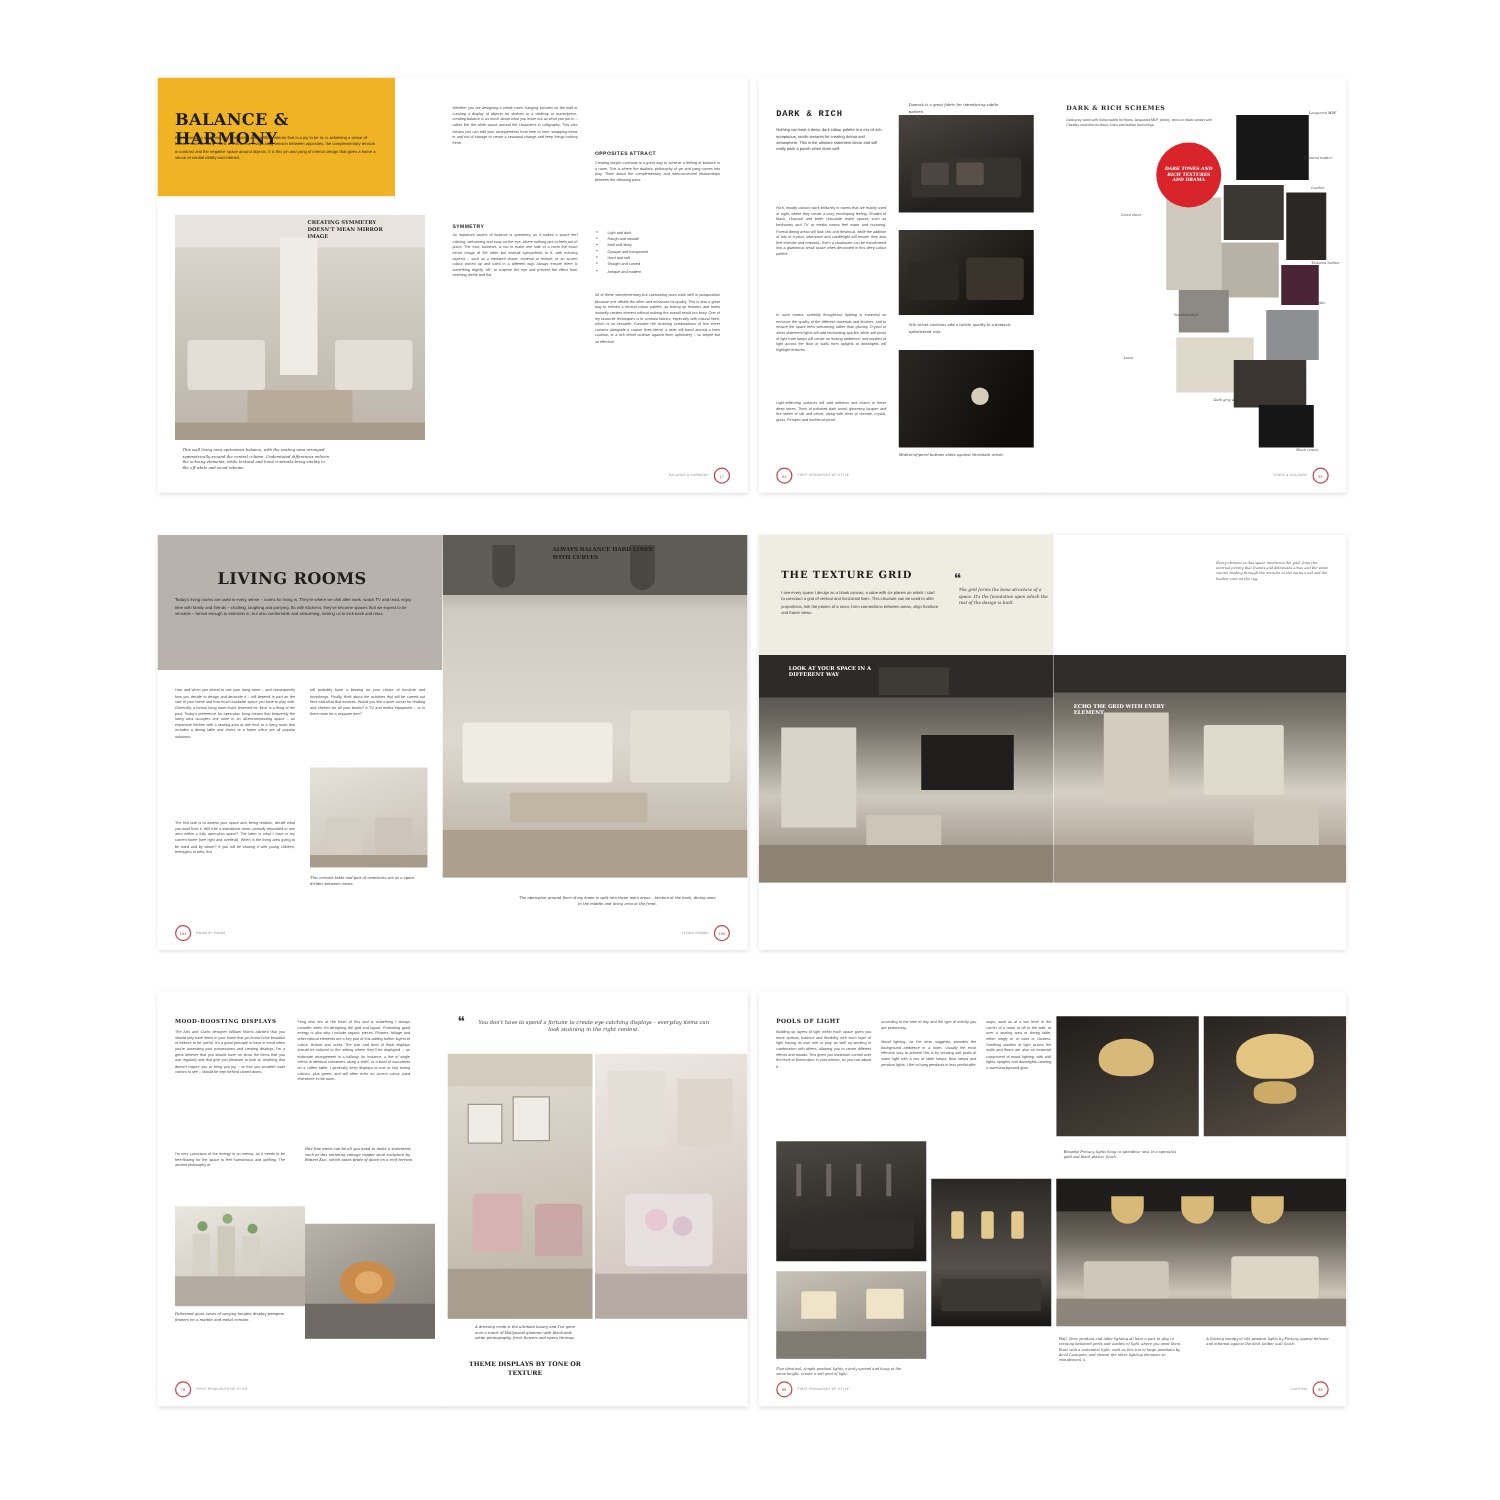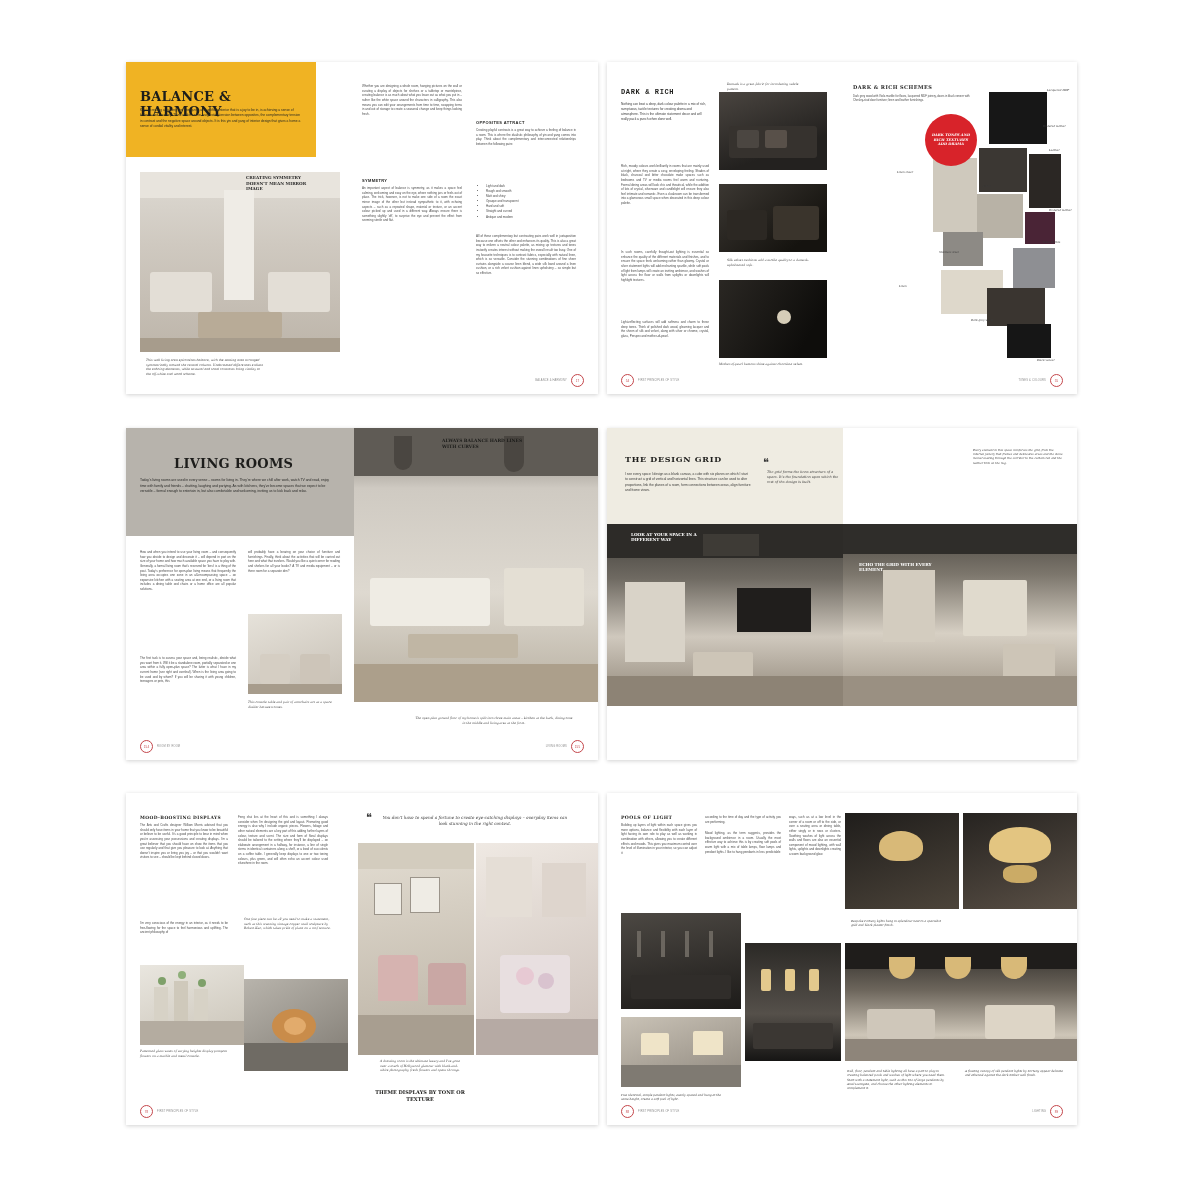--- a/index.html
+++ b/index.html
@@ -199,21 +199,21 @@
     <div class="folio" style="right:14px;display:flex;align-items:center;gap:4px;">
       <span>LIVING ROOMS</span>
       <span class="folionum">155</span>
     </div>
   </div>
 </div>
 
 <div class="spread page" id="s4">
   <div class="half L">
     <div style="position:absolute;left:0;top:0;width:236px;height:96px;background:#efece2;"></div>
-    <div class="hdr" style="position:absolute;left:18px;top:26px;font-size:8px;font-family:'DejaVu Serif',serif;color:#1d1d1b;">THE DESIGN GRID</div>
+    <div class="hdr" style="position:absolute;left:18px;top:26px;font-size:8px;font-family:'DejaVu Serif',serif;color:#1d1d1b;">THE TEXTURE GRID</div>
     <div style="position:absolute;left:18px;top:44px;width:126px;font-size:3.3px;line-height:1.65;color:#3a3a38;">I see every space I design as a blank canvas, a cube with six planes on which I start to construct a grid of vertical and horizontal lines. This structure can be used to alter proportions, link the planes of a room, form connections between areas, align furniture and frame views.</div>
     <div class="quote" style="position:absolute;left:156px;top:32px;">❝</div>
     <div class="hand" style="position:absolute;left:160px;top:42px;width:74px;font-size:3.4px;">The grid forms the bone structure of a space. It's the foundation upon which the rest of the design is built.</div>
     <div class="ph" style="position:absolute;left:0;top:96px;width:236px;height:182px;background:linear-gradient(180deg,#3c3a36 0%,#6f6a62 30%,#cfc8bd 62%,#8d8375 100%);">
       <div class="sq" style="left:0;top:0;width:236px;height:34px;background:#2d2b28;"></div>
       <div class="sq" style="left:96px;top:10px;width:56px;height:22px;background:#3e3b36;"></div>
       <div class="sq" style="left:18px;top:58px;width:60px;height:80px;background:#d9d3c8;"></div>
       <div class="sq" style="left:130px;top:64px;width:74px;height:44px;background:#201e1c;"></div>
       <div class="sq" style="left:86px;top:128px;width:60px;height:34px;background:#cdc5b7;border-radius:2px;"></div>
       <div class="sq" style="left:0;top:152px;width:236px;height:30px;background:#8d8375;"></div>

